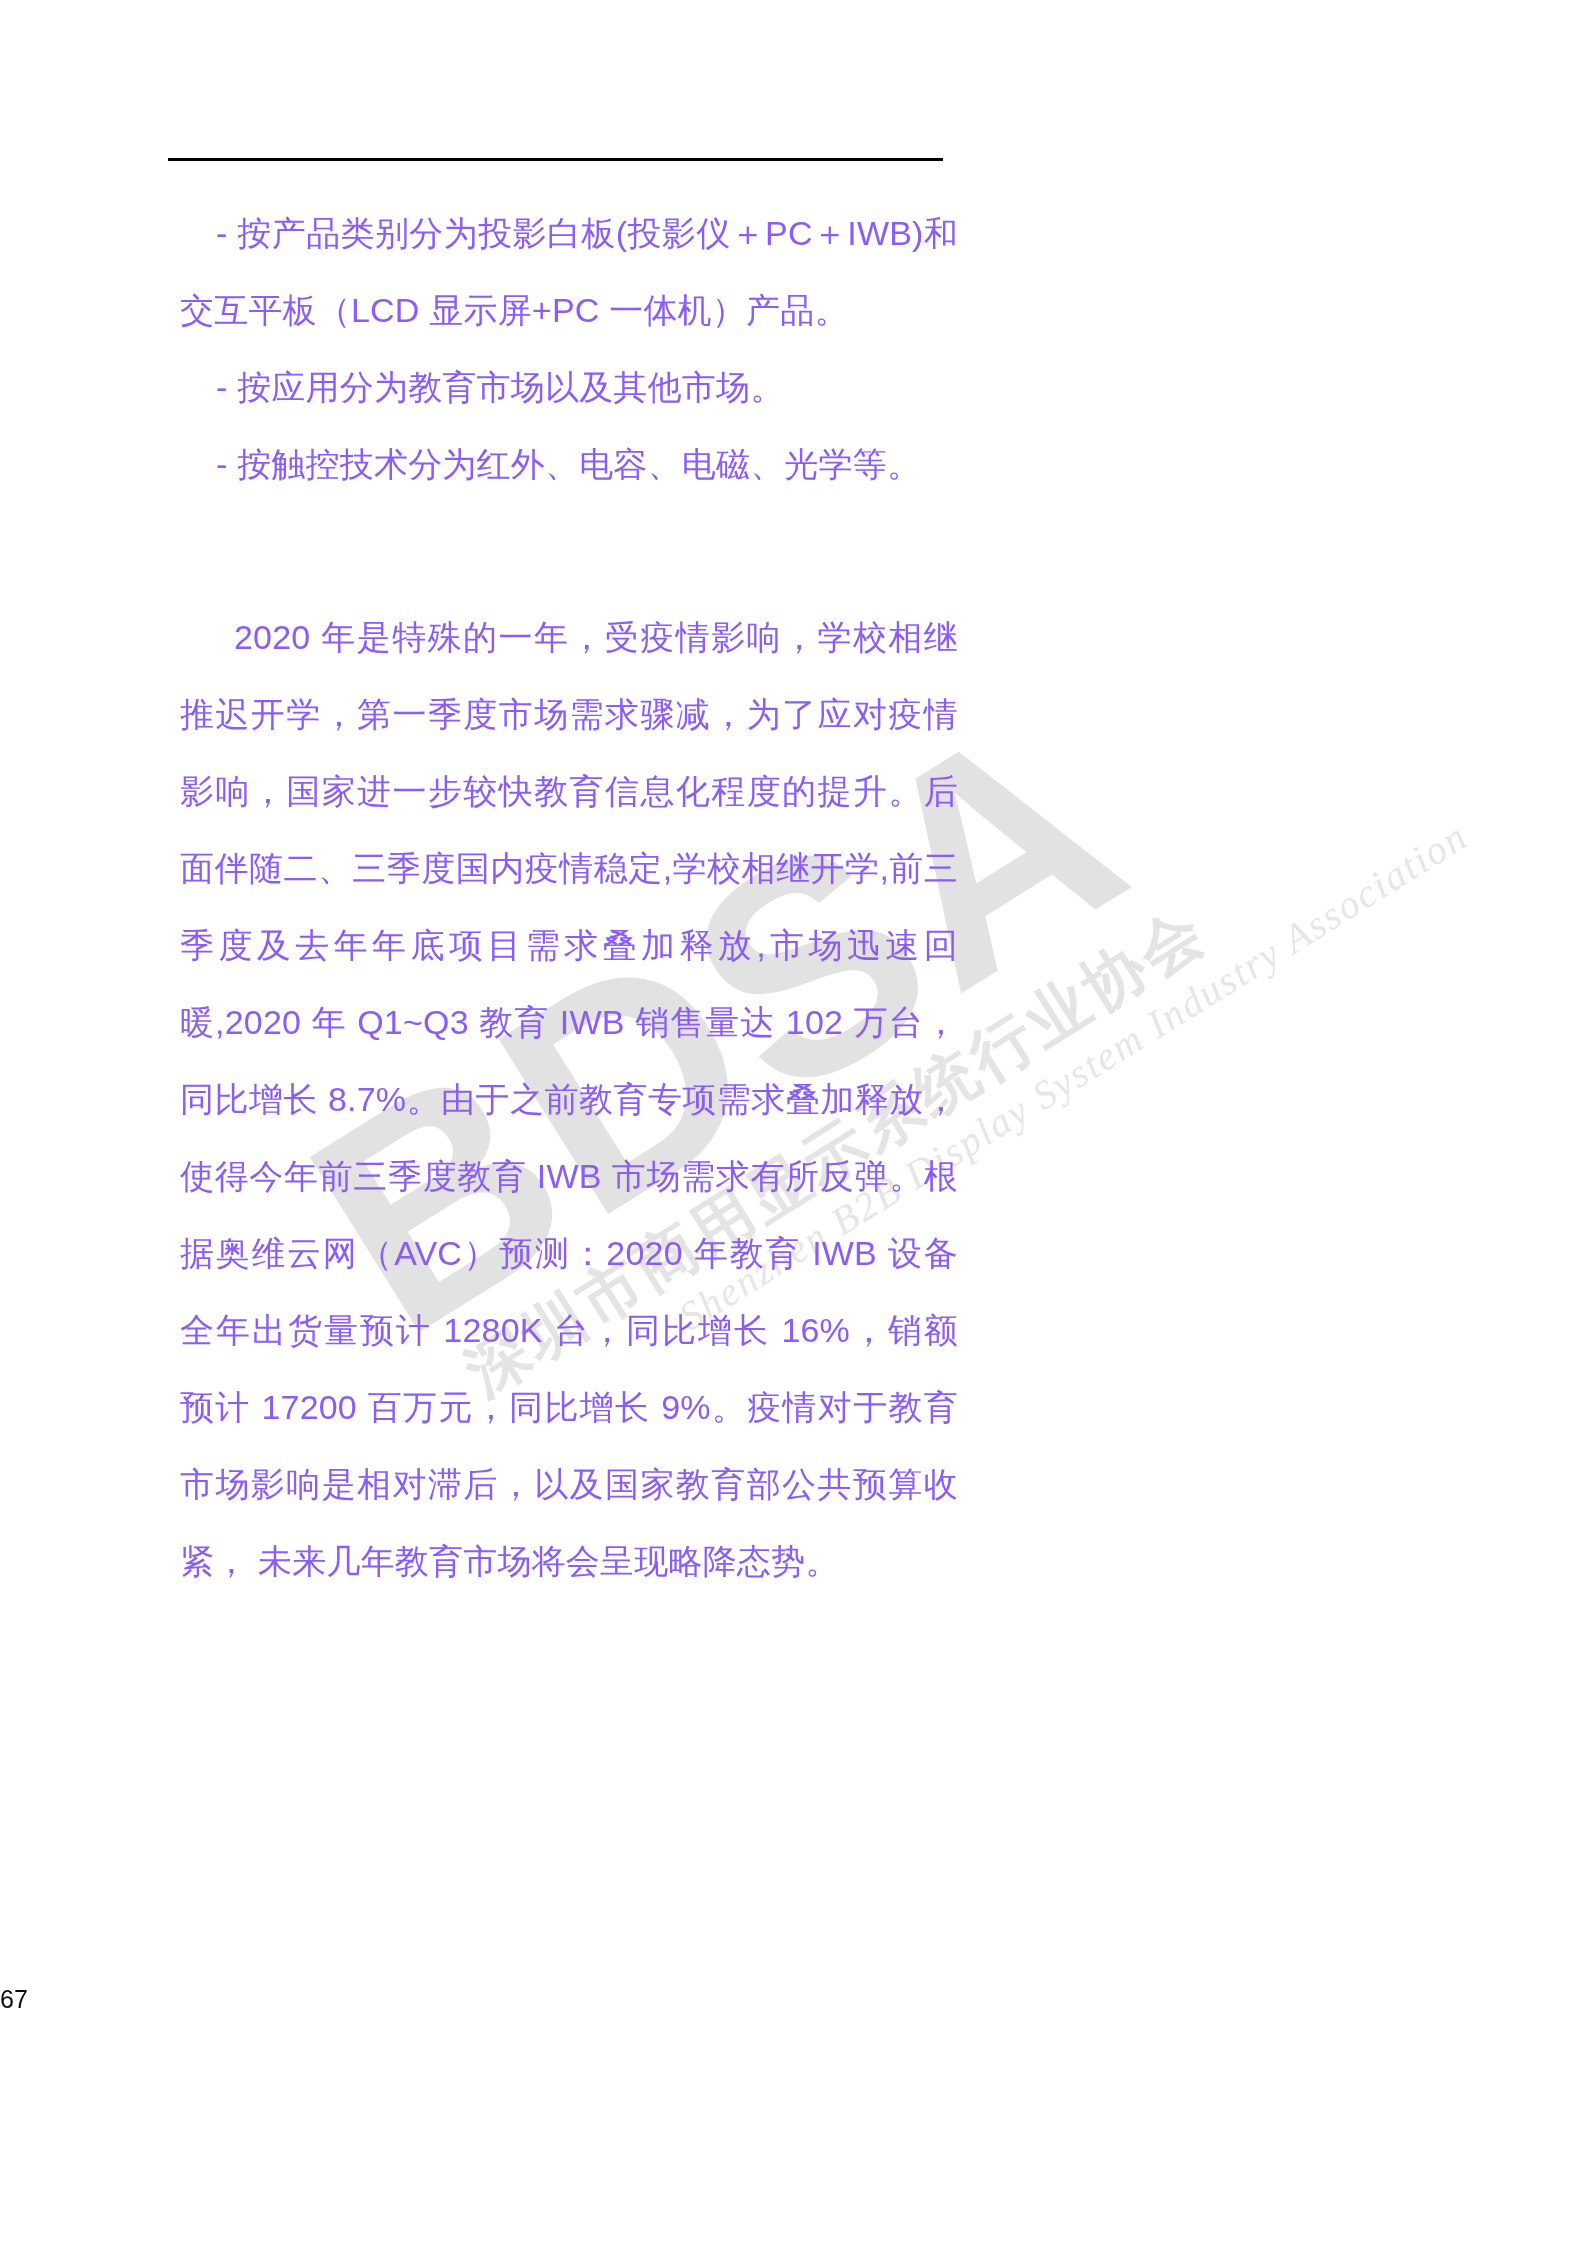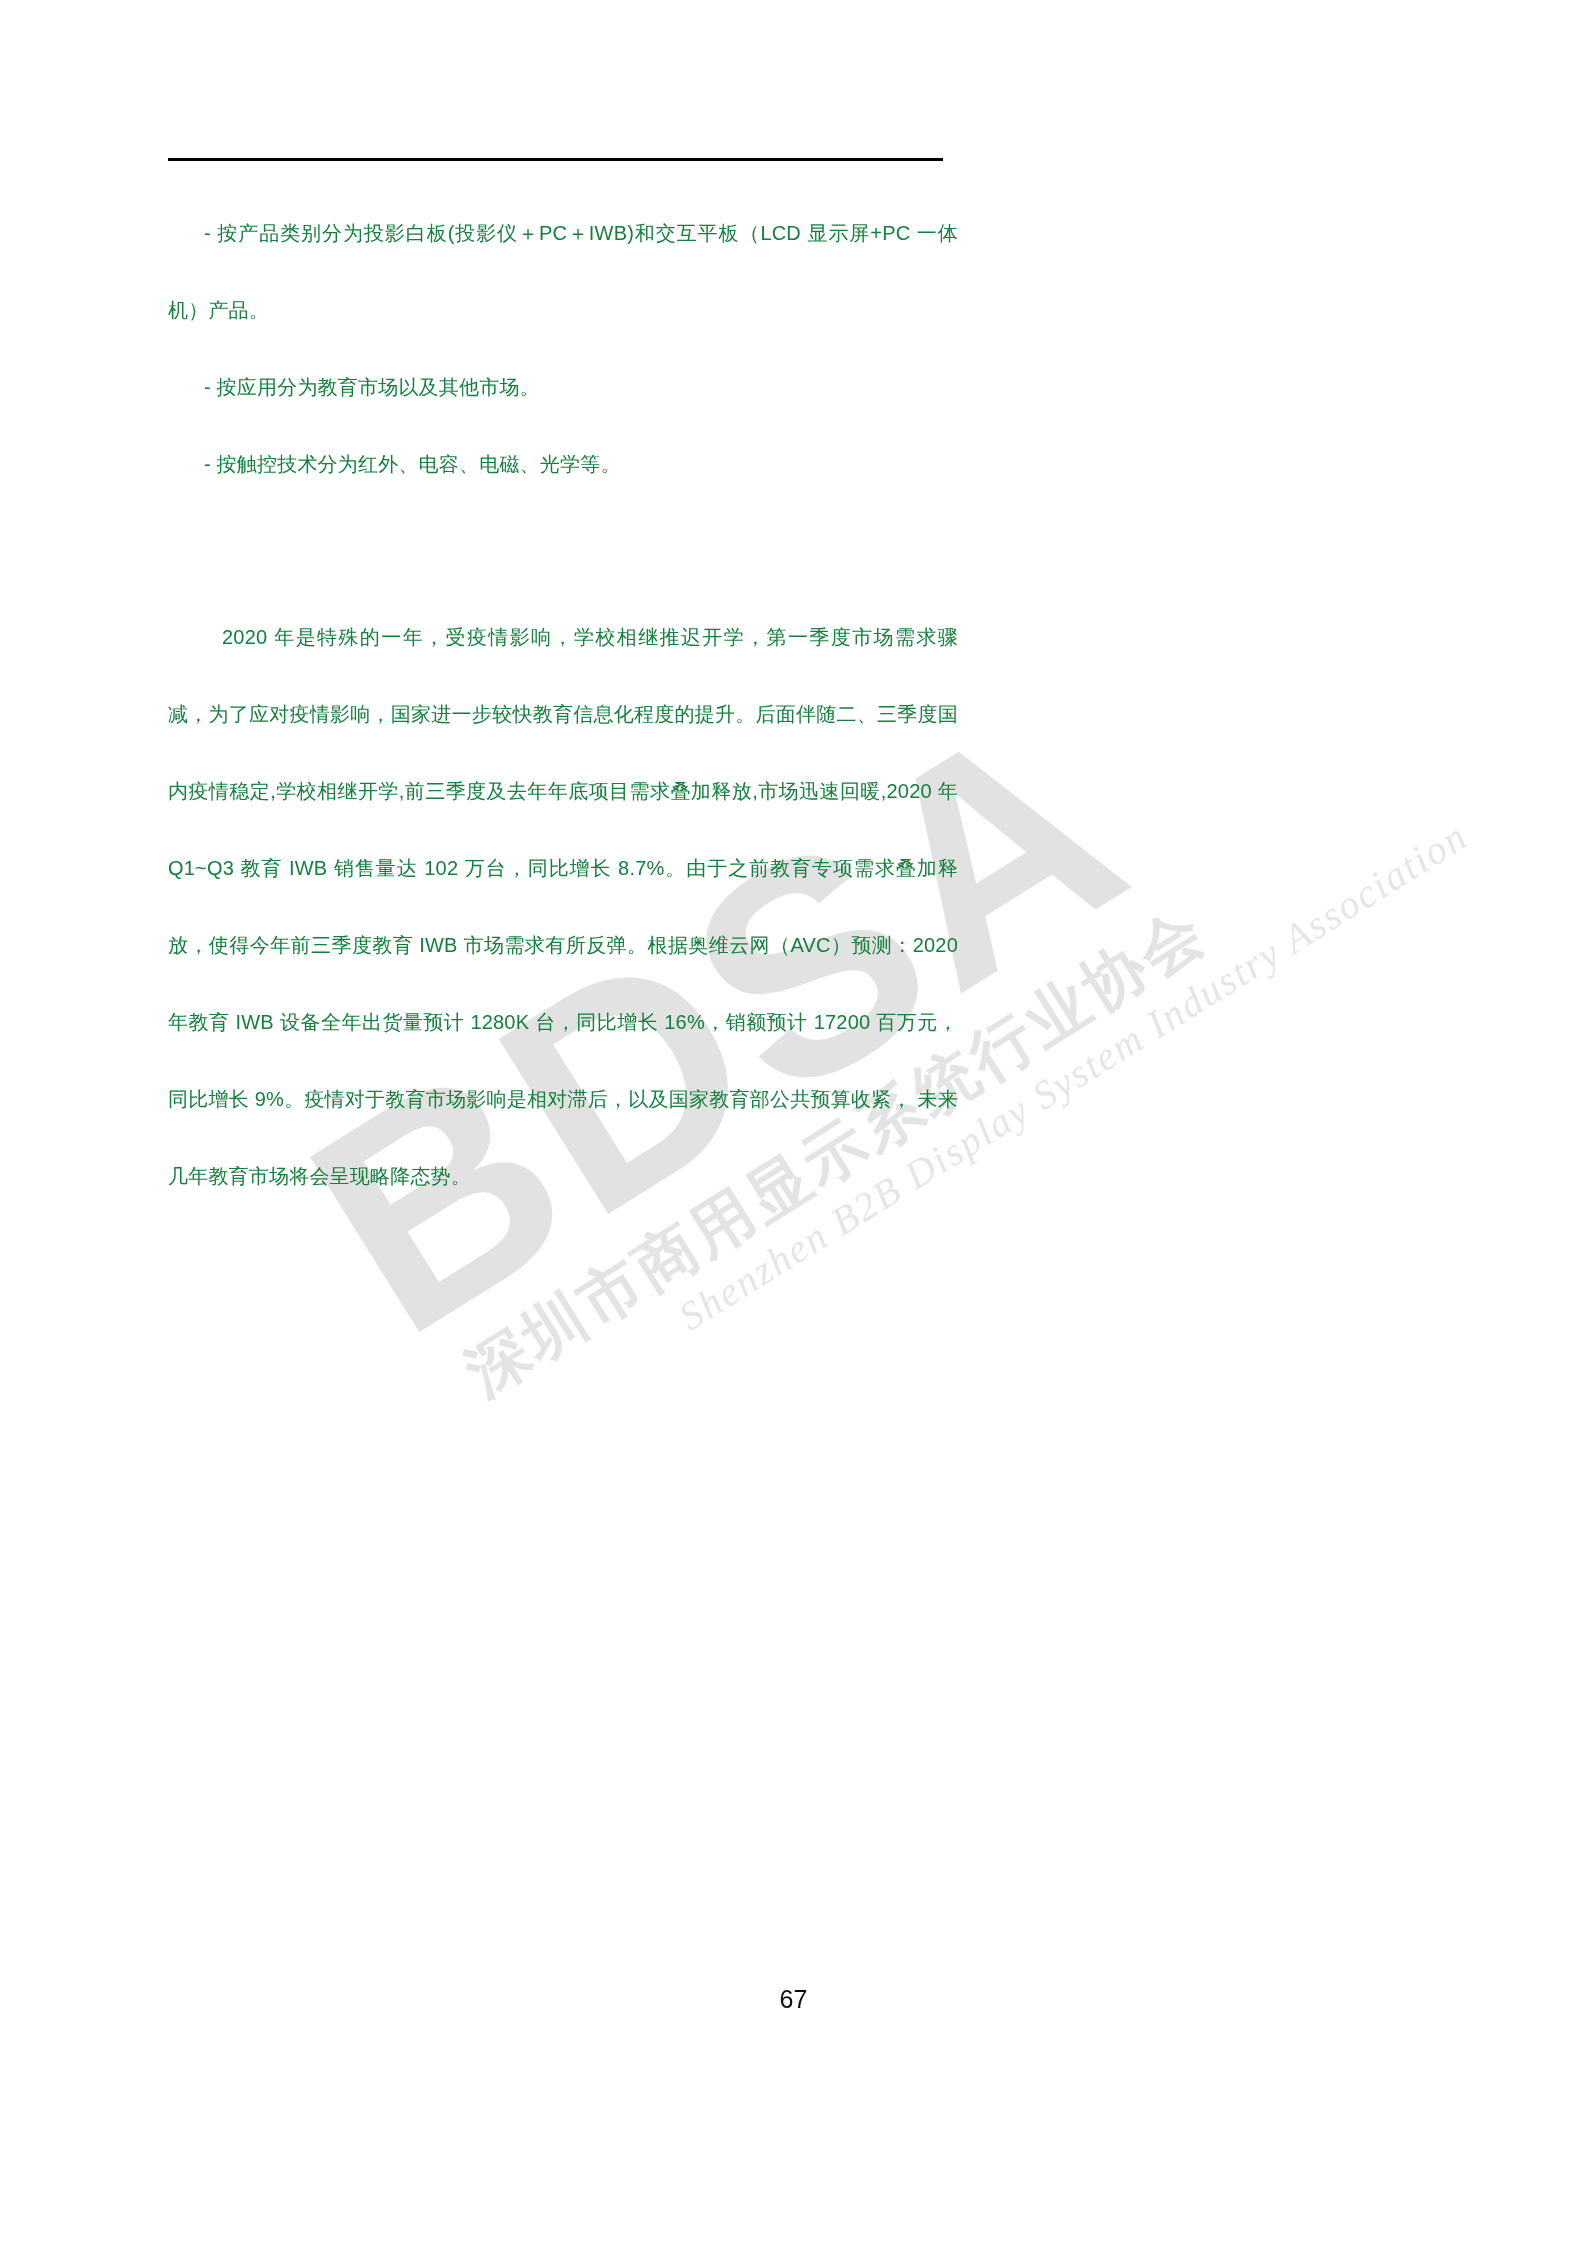--- a/index.html
+++ b/index.html
@@ -92,27 +92,27 @@
   }
 
   .body-block {
     position: absolute;
     left: 168px;
     top: 195px;
     width: 790px;
   }
 
   p.para {
-    margin: 0 0 0 0;
-    font-size: 20px;
+    margin: 0 0 0 12px;
+    font-size: 34px;
     line-height: 77px;
     text-align: justify;
     text-justify: inter-ideograph;
     letter-spacing: 0.2px;
-    color: #15803d;
+    color: #8b5cf6;
   }
 
   p.bullet {
     text-indent: 36px;
   }
 
   p.indent {
     text-indent: 54px;
   }
 
@@ -125,21 +125,20 @@
     letter-spacing: 0.5px;
   }
   .spacer-md { height: 44px; }
   .spacer-lg { height: 52px; }
 
   .page-number {
     position: absolute;
     left: 0;
     top: 1985px;
     width: 1587px;
-    text-align: center;
     font-size: 25px;
     color: #0d0d0d;
     z-index: 2;
   }
 </style>
 </head>
 <body>
 
 <div class="page">
 

